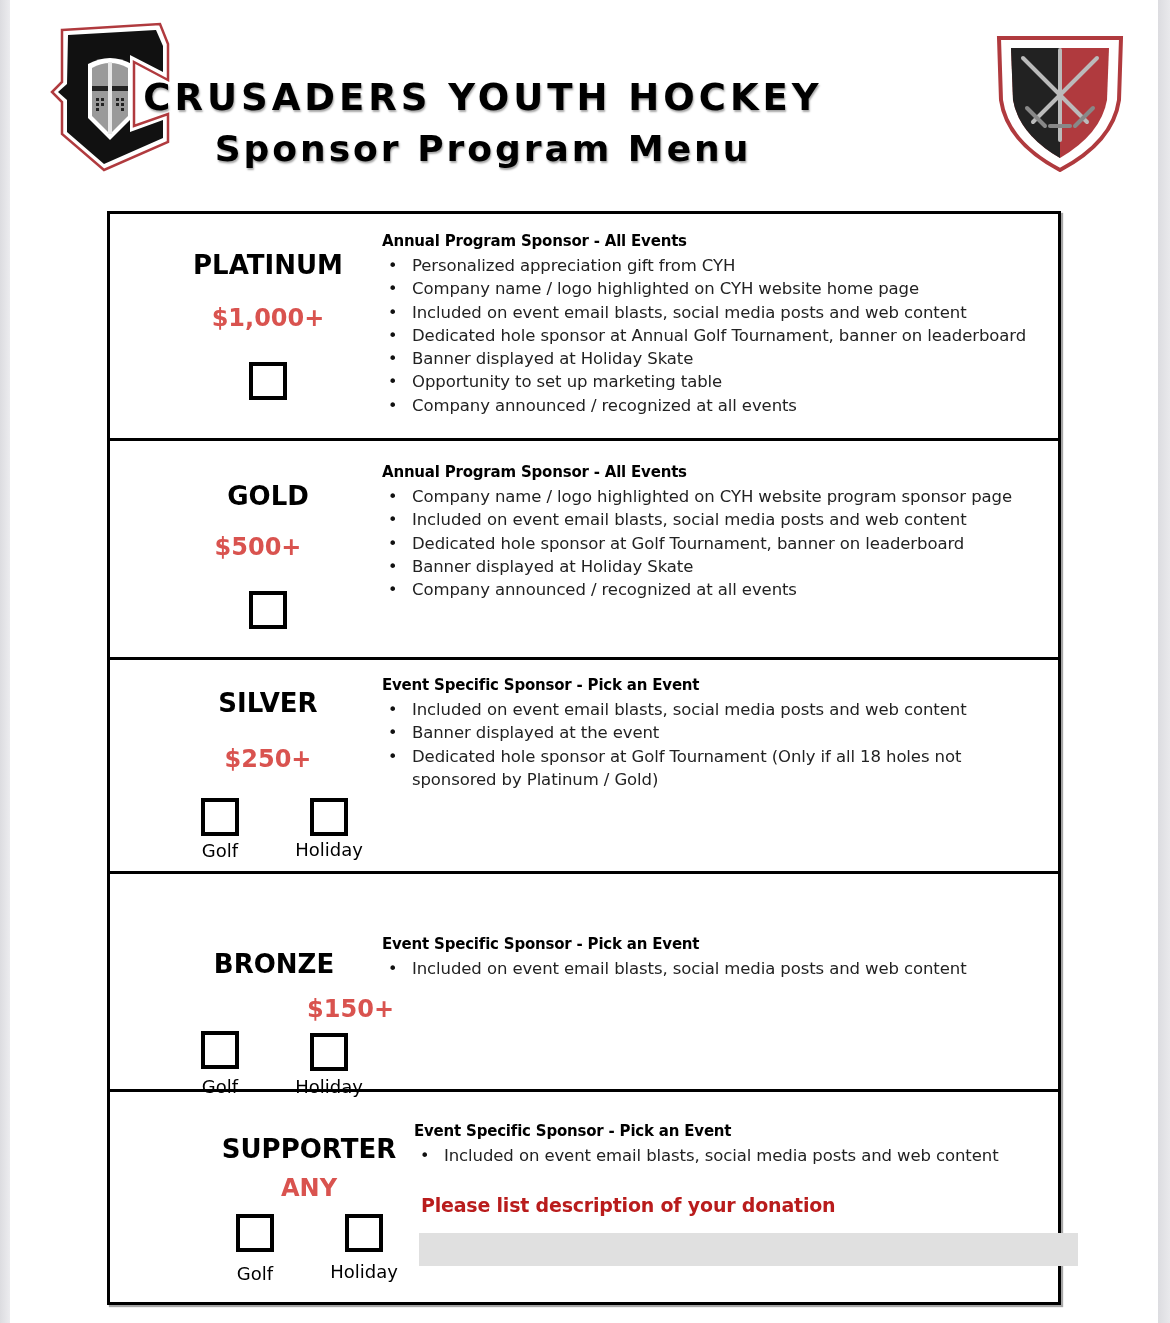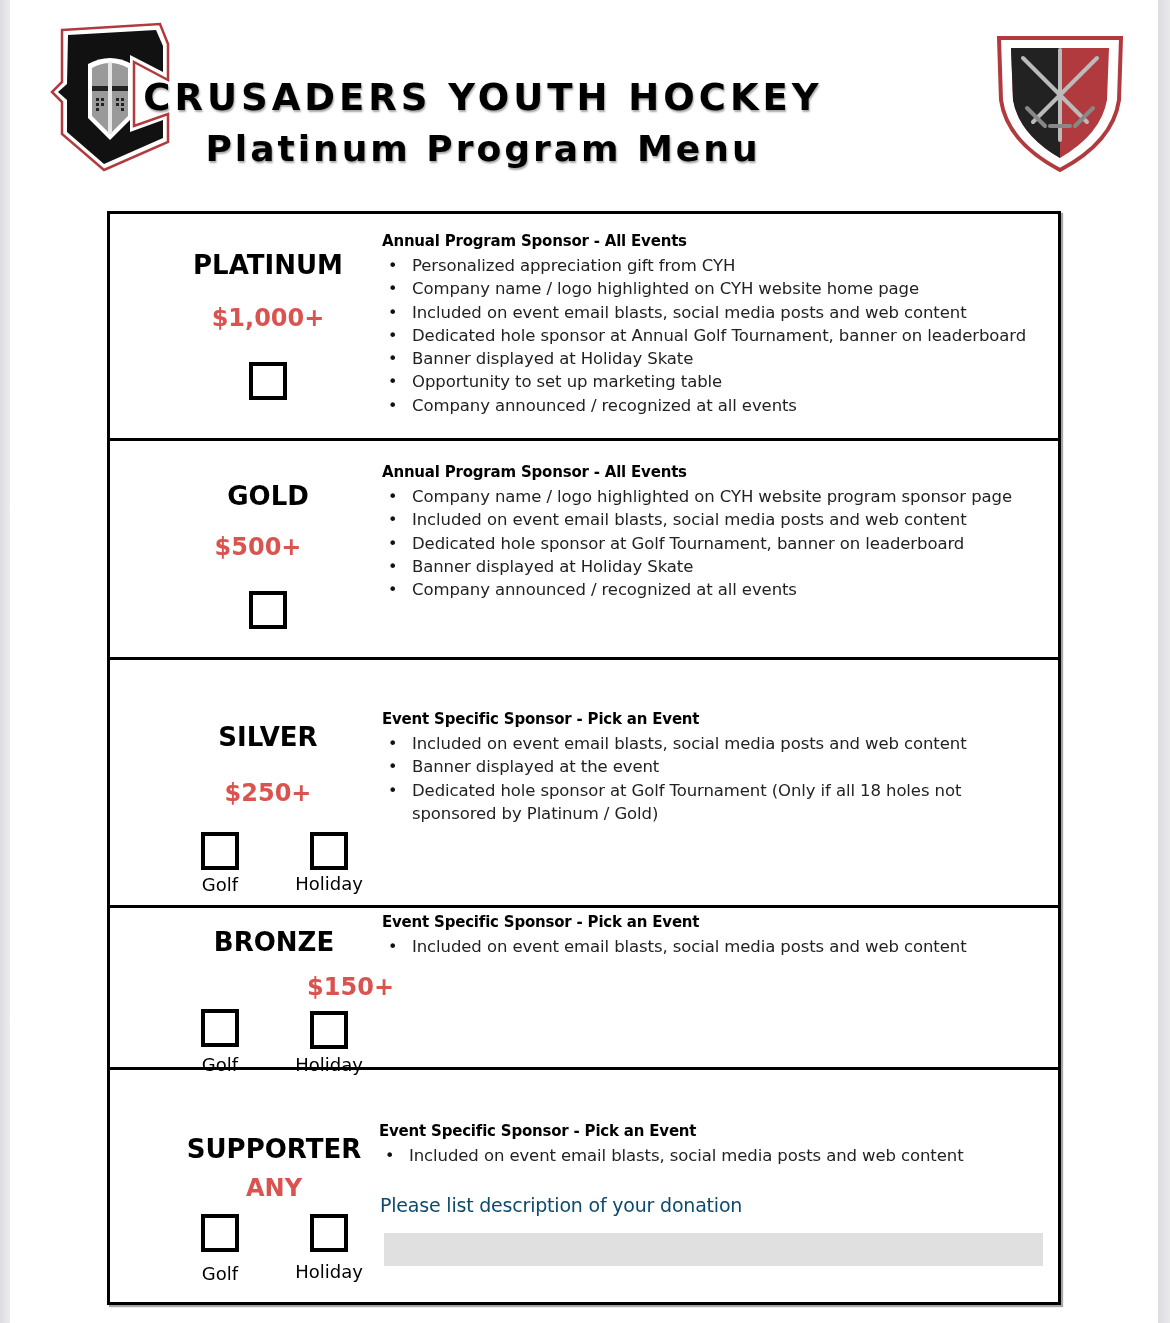--- a/index.html
+++ b/index.html
@@ -24,21 +24,21 @@
   .tier-price { position: absolute; text-align: center; font-family: "DejaVu Sans", sans-serif; font-weight: bold; font-size: 24px; color: #d9534f; width: 240px; }
   .checkbox { position: absolute; width: 38px; height: 38px; border: 4px solid #000; background: #fff; cursor: pointer; }
   .cb-label { position: absolute; font-family: "DejaVu Sans", sans-serif; font-weight: normal; font-size: 18px; color: #000; text-align: center; width: 90px; }
 
   .desc { position: absolute; left: 272px; right: 8px; }
   .desc-head { font-family: "DejaVu Sans", sans-serif; font-weight: bold; font-size: 15px; color: #000; line-height: 26px; letter-spacing: -0.2px; }
   .bullets { list-style: none; font-family: "DejaVu Sans", sans-serif; font-size: 16.5px; color: #222; line-height: 23.3px; letter-spacing: -0.1px; }
   .bullets li { position: relative; padding-left: 30px; }
   .bullets li::before { content: "•"; position: absolute; left: 6px; top: 0; font-size: 16px; color: #111; }
 
-  .donation-label { position: absolute; left: 270px; top: 98px; font-family: "DejaVu Sans", sans-serif; font-weight: normal; font-size: 19px; color: #0c4a6e; letter-spacing: -0.2px; }
+  .donation-label { position: absolute; left: 276px; top: 98px; font-family: "DejaVu Sans", sans-serif; font-weight: bold; font-size: 19px; color: #b91c1c; letter-spacing: -0.2px; }
   .donation-input { position: absolute; left: 274px; top: 137px; width: 659px; height: 33px; background: #e0e0e0; border: none; outline: none; font-size: 16px; padding: 0 8px; }
 </style>
 </head>
 <body>
 
 <div class="page-edge-left"></div>
 <div class="page"></div>
 <div class="page-edge-right"></div>
 
 <div class="logo-left">
@@ -76,21 +76,21 @@
     </g>
     <g stroke="#888" stroke-width="4" stroke-linecap="round">
       <line x1="80" y1="96" x2="98" y2="78"></line>
       <line x1="32" y1="78" x2="50" y2="96"></line>
       <line x1="55" y1="96" x2="75" y2="96"></line>
     </g>
   </svg>
 </div>
 
 <div class="title title-1">CRUSADERS YOUTH HOCKEY</div>
-<div class="title title-2">Platinum Program Menu</div>
+<div class="title title-2">Sponsor Program Menu</div>
 
 <div class="table">
 
   <div class="row" style="top:0;height:227px;">
     <div class="tier-name" style="left:38px;top:36px;">PLATINUM</div>
     <div class="tier-price" style="left:38px;top:90px;">$1,000+</div>
     <div class="checkbox" style="left:139px;top:148px;"></div>
     <div class="desc" style="top:14px;">
       <div class="desc-head">Annual Program Sponsor - All Events</div>
       <ul class="bullets">
@@ -114,53 +114,53 @@
       <ul class="bullets">
         <li>Company name / logo highlighted on CYH website program sponsor page</li>
         <li>Included on event email blasts, social media posts and web content</li>
         <li>Dedicated hole sponsor at Golf Tournament, banner on leaderboard</li>
         <li>Banner displayed at Holiday Skate</li>
         <li>Company announced / recognized at all events</li>
       </ul>
     </div>
   </div>
 
-  <div class="row" style="top:470px;height:224px;">
+  <div class="row" style="top:436px;height:224px;">
     <div class="tier-name" style="left:38px;top:38px;">SILVER</div>
     <div class="tier-price" style="left:38px;top:95px;">$250+</div>
     <div class="checkbox" style="left:91px;top:148px;"></div>
     <div class="checkbox" style="left:200px;top:148px;"></div>
     <div class="cb-label" style="left:65px;top:190px;">Golf</div>
     <div class="cb-label" style="left:174px;top:189px;">Holiday</div>
     <div class="desc" style="top:22px;">
       <div class="desc-head">Event Specific Sponsor - Pick an Event</div>
       <ul class="bullets">
         <li>Included on event email blasts, social media posts and web content</li>
         <li>Banner displayed at the event</li>
         <li>Dedicated hole sponsor at Golf Tournament (Only if all 18 holes not sponsored by Platinum / Gold)</li>
       </ul>
     </div>
   </div>
 
-  <div class="row" style="top:677px;height:179px;">
+  <div class="row" style="top:699px;height:179px;">
     <div class="tier-name" style="left:44px;top:36px;">BRONZE</div>
     <div class="tier-price" style="left:44px;top:82px;text-align:right;">$150+</div>
     <div class="checkbox" style="left:91px;top:118px;"></div>
     <div class="checkbox" style="left:200px;top:120px;"></div>
     <div class="cb-label" style="left:65px;top:163px;">Golf</div>
     <div class="cb-label" style="left:174px;top:163px;">Holiday</div>
     <div class="desc" style="top:18px;">
       <div class="desc-head">Event Specific Sponsor - Pick an Event</div>
       <ul class="bullets">
         <li>Included on event email blasts, social media posts and web content</li>
       </ul>
     </div>
   </div>
 
-  <div class="row last" style="top:882px;height:206px;">
+  <div class="row last" style="top:882px;height:206px;margin-left:35px;">
     <div class="tier-name" style="left:44px;top:38px;">SUPPORTER</div>
     <div class="tier-price" style="left:44px;top:78px;">ANY</div>
     <div class="checkbox" style="left:91px;top:118px;"></div>
     <div class="checkbox" style="left:200px;top:118px;"></div>
     <div class="cb-label" style="left:65px;top:167px;">Golf</div>
     <div class="cb-label" style="left:174px;top:165px;">Holiday</div>
     <div class="desc" style="left:269px;top:22px;">
       <div class="desc-head">Event Specific Sponsor - Pick an Event</div>
       <ul class="bullets">
         <li>Included on event email blasts, social media posts and web content</li>

